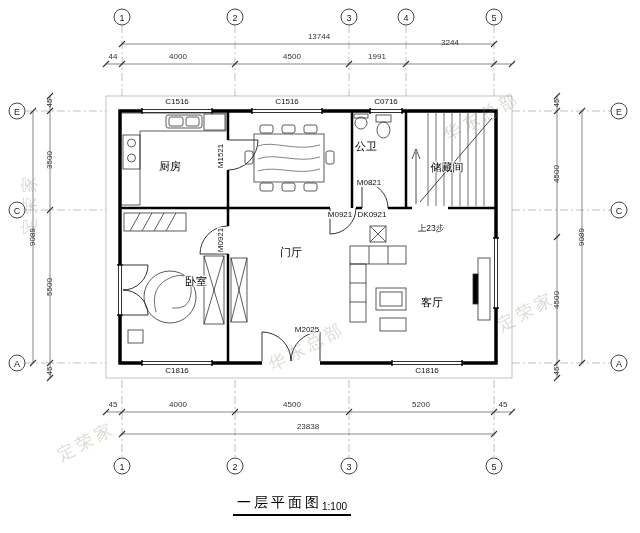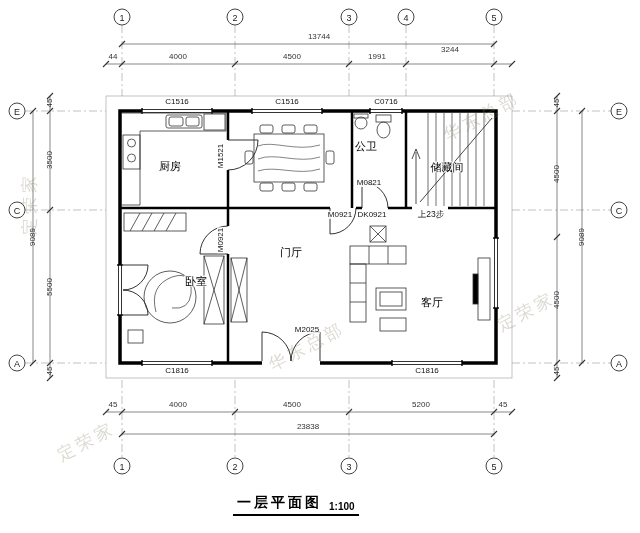--- a/index.html
+++ b/index.html
@@ -10,23 +10,23 @@
           background:#fff;display:flex;align-items:center;justify-content:center;
           font-size:9px;color:#222;transform:translate(-50%,-50%);z-index:5;}
   .lbl{position:absolute;transform:translate(-50%,-50%);white-space:nowrap;color:#222;
           line-height:1;z-index:4;}
   .dim{font-size:8px;color:#333;}
   .rot{transform:translate(-50%,-50%) rotate(-90deg);}
   .code{font-size:8px;color:#111;background:rgba(255,255,255,.85);padding:0 1px;}
   .room{font-size:11px;color:#000;background:rgba(255,255,255,.8);padding:0 1px;}
   .stairnote{font-size:8.5px;color:#111;background:rgba(255,255,255,.85);}
   .title-wrap{position:absolute;left:233px;top:494px;display:flex;align-items:flex-end;
-          border-bottom:2px solid #000;padding:0 4px 2px 4px;z-index:6;font-weight:bold;}
+          border-bottom:2px solid #000;padding:0 4px 2px 4px;z-index:6;}
   .title-main{font-size:14px;letter-spacing:3px;color:#000;}
-  .title-scale{font-size:10px;color:#000;margin-left:7px;}
+  .title-scale{font-size:10px;color:#000;}
   .footer-wm{font-size:15px;font-weight:bold;color:#8f8f8f;z-index:6;}
   .wm{position:absolute;color:rgba(140,128,105,.30);font-size:17px;letter-spacing:4px;
           white-space:nowrap;z-index:1;pointer-events:none;}
 </style>
 </head>
 <body>
 
 <div class="canvas">
 
   <div class="wm" style="left:18px;top:235px;transform:rotate(-90deg);transform-origin:left top;">定荣家</div>
@@ -301,21 +301,21 @@
   <div class="axis-bubble" style="left:17px;top:363px">A</div>
   <div class="axis-bubble" style="left:619px;top:111px">E</div>
   <div class="axis-bubble" style="left:619px;top:210px">C</div>
   <div class="axis-bubble" style="left:619px;top:363px">A</div>
 
   <div class="lbl dim" style="left:319px;top:37px">13744</div>
   <div class="lbl dim" style="left:113px;top:57px">44</div>
   <div class="lbl dim" style="left:178px;top:57px">4000</div>
   <div class="lbl dim" style="left:292px;top:57px">4500</div>
   <div class="lbl dim" style="left:377px;top:57px">1991</div>
-  <div class="lbl dim" style="left:450px;top:50px">3244</div>
+  <div class="lbl dim" style="left:450px;top:43px">3244</div>
   <div class="lbl dim" style="left:113px;top:405px">45</div>
   <div class="lbl dim" style="left:178px;top:405px">4000</div>
   <div class="lbl dim" style="left:292px;top:405px">4500</div>
   <div class="lbl dim" style="left:421px;top:405px">5200</div>
   <div class="lbl dim" style="left:503px;top:405px">45</div>
   <div class="lbl dim" style="left:308px;top:427px">23838</div>
   <div class="lbl dim rot" style="left:50px;top:103px">45</div>
   <div class="lbl dim rot" style="left:50px;top:160px">3500</div>
   <div class="lbl dim rot" style="left:50px;top:287px">5500</div>
   <div class="lbl dim rot" style="left:50px;top:371px">45</div>
@@ -334,21 +334,21 @@
   <div class="lbl code" style="left:340px;top:215px">M0921</div>
   <div class="lbl code" style="left:372px;top:215px">DK0921</div>
   <div class="lbl code rot" style="left:221px;top:240px">M0921</div>
   <div class="lbl code" style="left:307px;top:330px">M2025</div>
   <div class="lbl code" style="left:177px;top:371px">C1816</div>
   <div class="lbl code" style="left:427px;top:371px">C1816</div>
 
   <div class="lbl room" style="left:170px;top:166px">厨房</div>
   <div class="lbl room" style="left:366px;top:146px">公卫</div>
   <div class="lbl room" style="left:447px;top:167px">储藏间</div>
-  <div class="lbl stairnote" style="left:431px;top:214px">上23步</div>
+  <div class="lbl stairnote" style="left:431px;top:228px">上23步</div>
   <div class="lbl room" style="left:291px;top:252px">门厅</div>
   <div class="lbl room" style="left:432px;top:302px">客厅</div>
   <div class="lbl room" style="left:196px;top:281px">卧室</div>
 
   <div class="title-wrap">
     <span class="title-main">一层平面图</span>
     <span class="title-scale">1:100</span>
   </div>
 
 </div>

